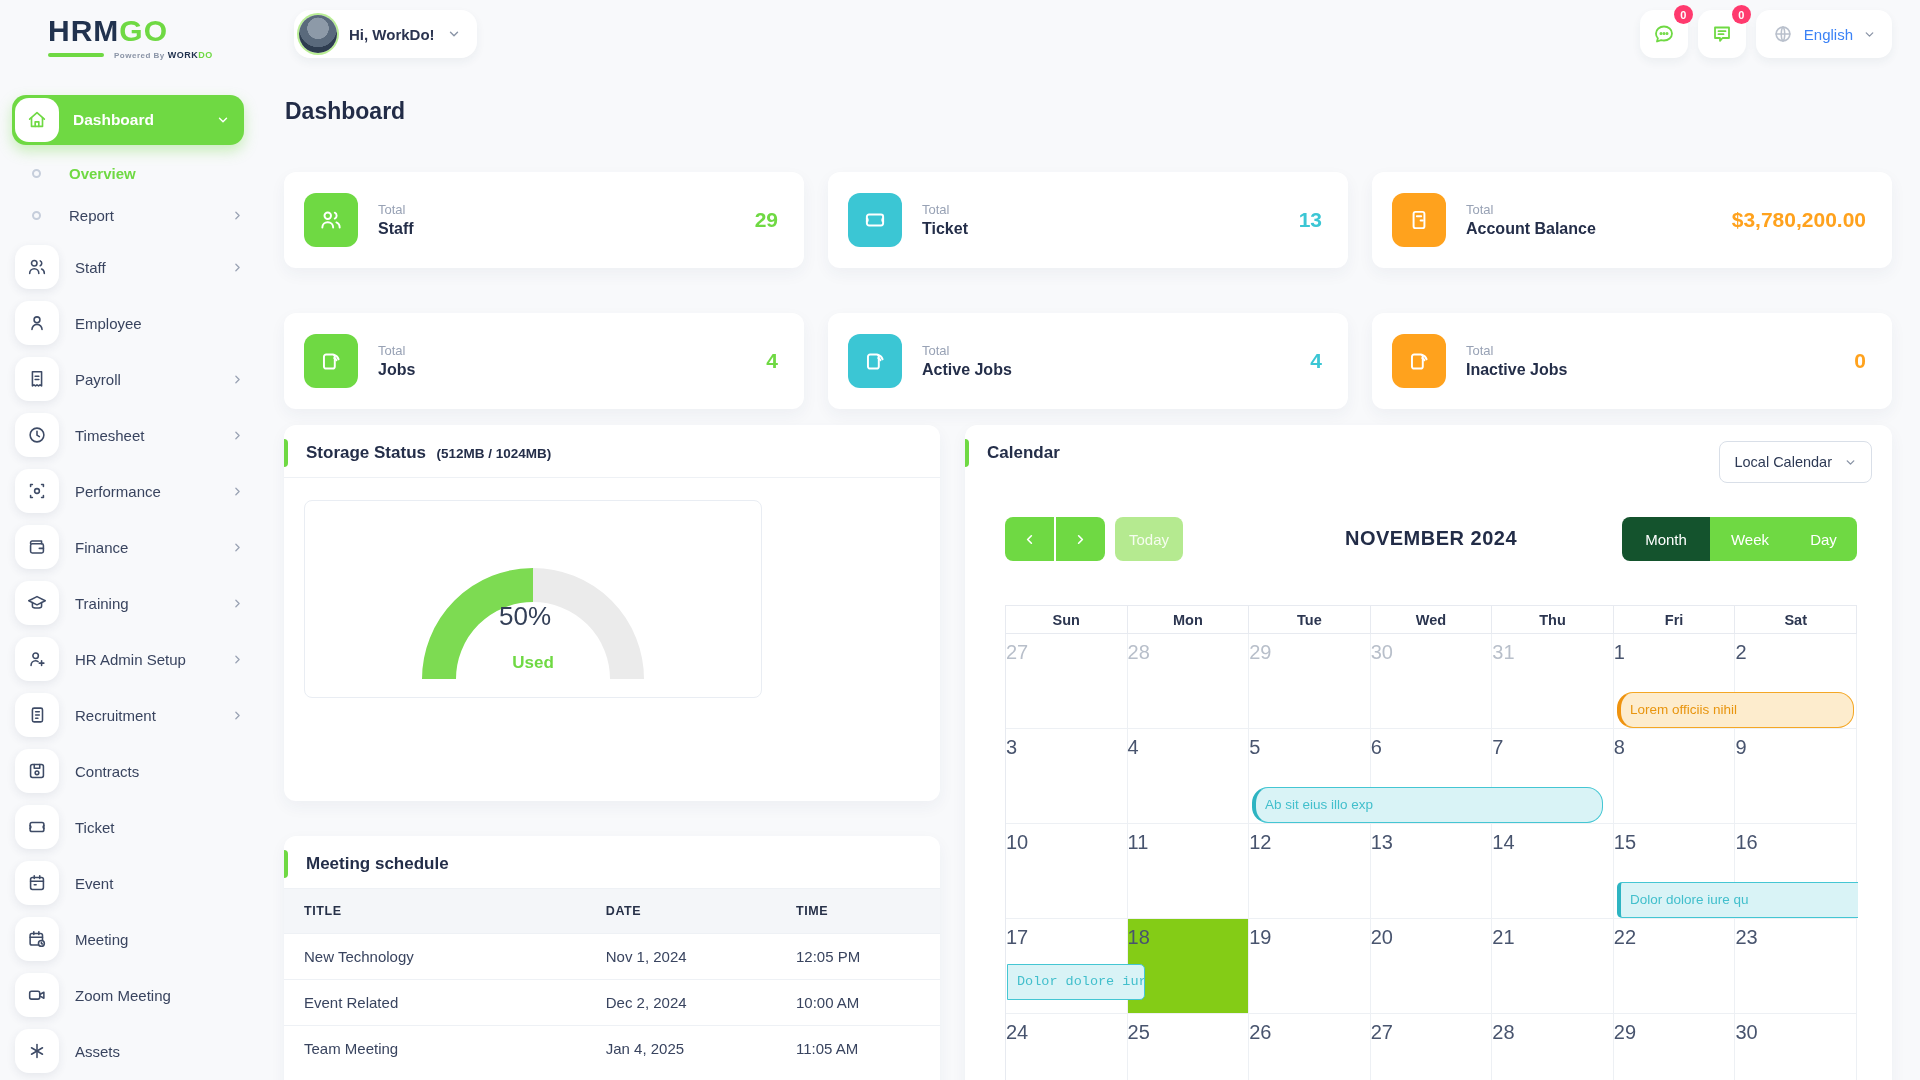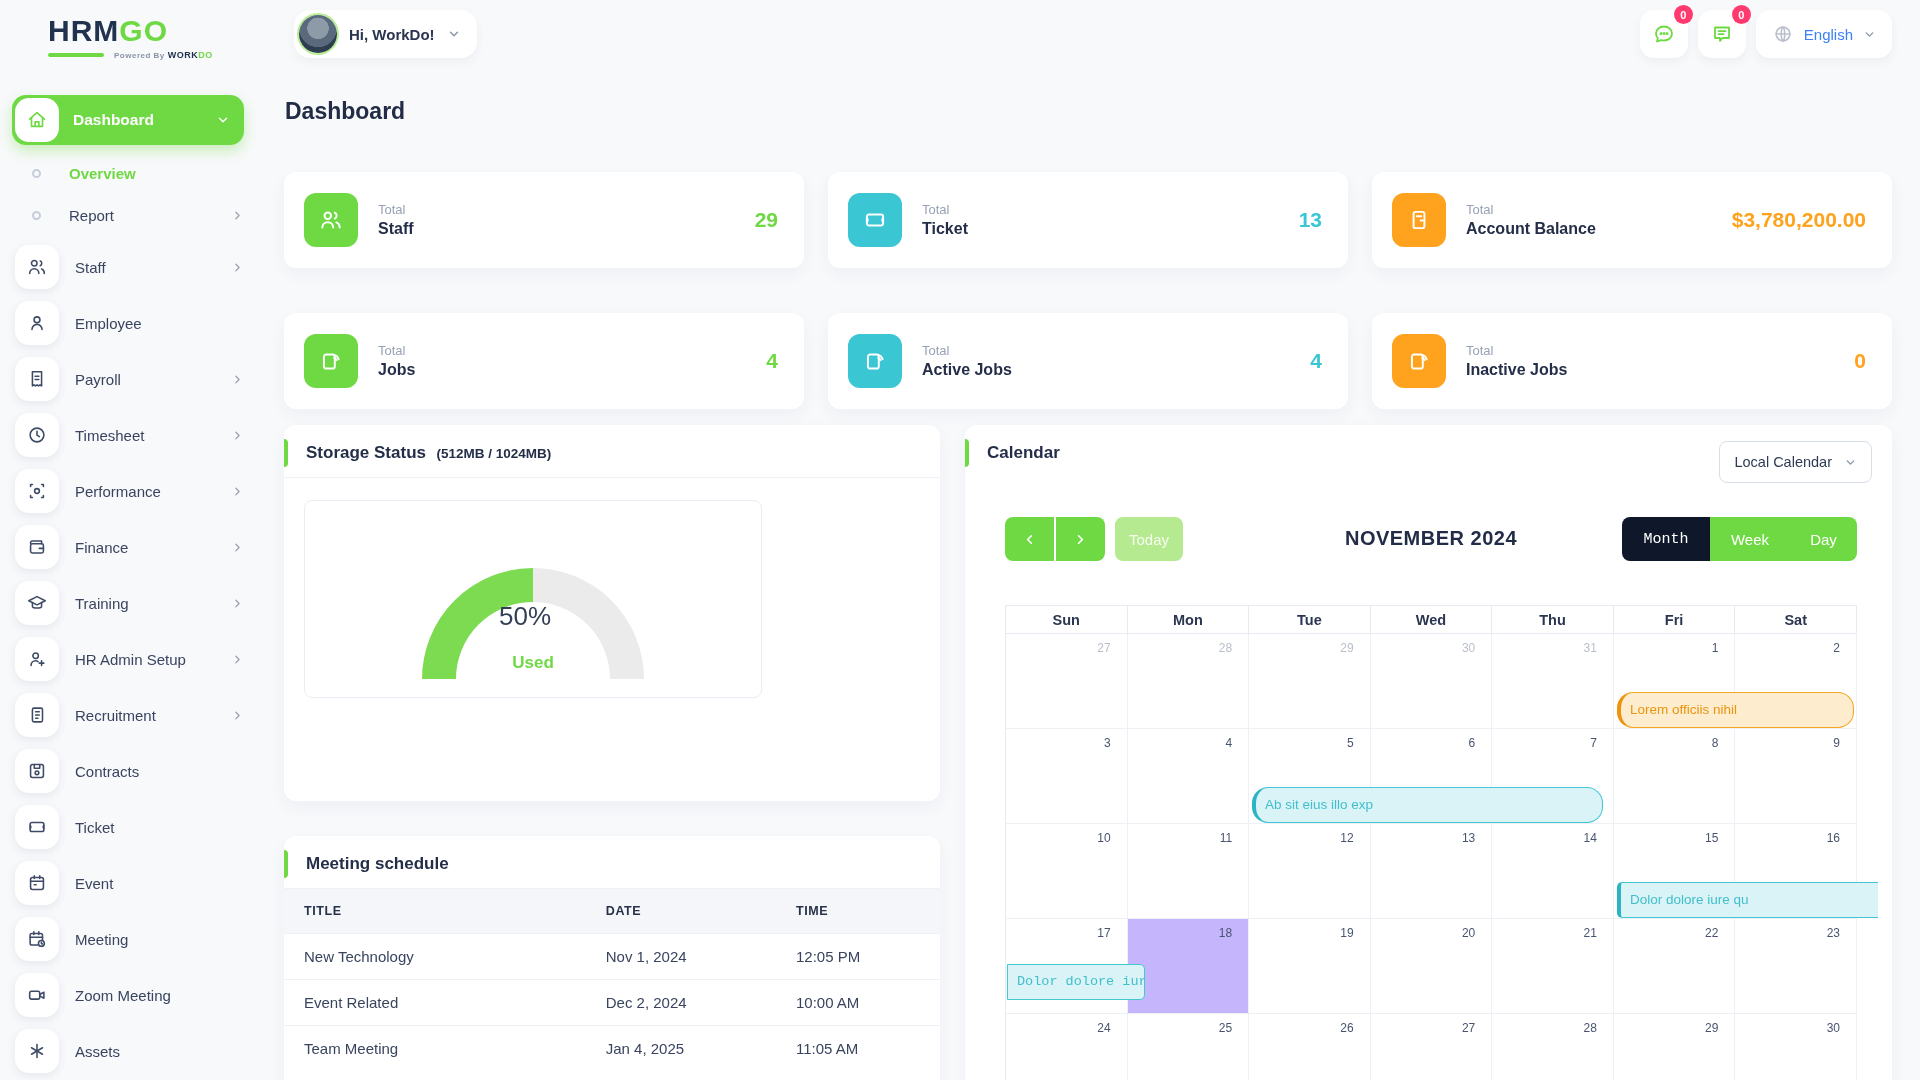--- a/index.html
+++ b/index.html
@@ -141,48 +141,48 @@
     background:#6fd943; color:#fff; border:none; height:44px; font-size:15px;
     display:flex; align-items:center; justify-content:center; cursor:pointer;
     font-family:inherit;
   }
   .btn-prev { width:49px; border-radius:8px 0 0 8px; }
   .btn-next { width:49px; border-radius:0 8px 8px 0; }
   .btn-today { position:absolute; left:110px; top:0; width:68px; border-radius:8px; background:#b5ea90; color:#f6fdef; }
   .cal-month-title { position:absolute; left:0; right:0; top:10px; text-align:center; font-size:20px; font-weight:700; color:#222c47; letter-spacing:.5px; pointer-events:none; }
   .view-group { position:absolute; right:0; top:0; display:flex; border-radius:8px; overflow:hidden; }
   .btn-month { width:88px; } .btn-week { width:80px; } .btn-day { width:67px; }
-  .cal-btn.active { background:#0f172a;font-family:Liberation Mono, monospace; }
+  .cal-btn.active { background:#14532d; }
 
   .cal-grid { position:absolute; left:40px; top:180px; width:852px; border-top:1px solid #e7eaf0; border-left:1px solid #e7eaf0; }
   .cal-head { display:grid; grid-template-columns:repeat(7,1fr); }
   .cal-head-cell {
     height:28px; border-right:1px solid #e7eaf0; border-bottom:1px solid #e7eaf0;
     display:flex; align-items:center; justify-content:center;
     font-size:14.5px; font-weight:700; color:#2c3650;
   }
   .cal-body { display:grid; grid-template-columns:repeat(7,1fr); position:relative; }
   .cal-cell {
     height:95px; border-right:1px solid #edf0f4; border-bottom:1px solid #edf0f4;
-    text-align:right; padding:7px 16px 0 0; font-size:12px; color:#48546e; background:#fff; cursor:pointer;
+    padding:7px 16px 0 0; font-size:20px; color:#48546e; background:#fff; cursor:pointer;
   }
   .cal-cell.muted { color:#b8bfca; }
-  .cal-cell.today { background:#c4b5fd; }
+  .cal-cell.today { background:#84cc16; }
 
   .cal-event {
     position:absolute; height:36px; line-height:33px; font-size:13.5px;
     border-radius:16px; padding-left:9px; overflow:hidden; white-space:nowrap; cursor:pointer;
   }
   .ev-orange { background:#fdeccd; border:1px solid #f4a725; border-left:4px solid #ef930f; color:#e8950f; }
   .ev-cyan   { background:#d9f3f6; border:1px solid #44c6d3; border-left:4px solid #2db4c2; color:#42bfcc; }
   .ev-cut-right { border-radius:5px 0 0 5px; border-right:none; }
   .ev-cut-left  { border-radius:0 5px 5px 0; border-left:1px solid #44c6d3; }
   .ev-0 { top:58px;  left:611px; width:237px; }
   .ev-1 { top:153px; left:246px; width:351px; }
-  .ev-2 { top:248px; left:611px; width:261px; }
+  .ev-2 { top:248px; left:611px; width:241px; }
   .ev-3 { top:330px; left:1px;   width:138px;font-family:Liberation Mono, monospace; }
 </style>
 </head>
 <body>
 
 <div class="sidebar">
   <div class="logo">
     <div class="logo-main"><span class="logo-hrm">HRM</span><span class="logo-go">GO</span></div>
     <div class="logo-sub">
       <span class="logo-bar"></span>

